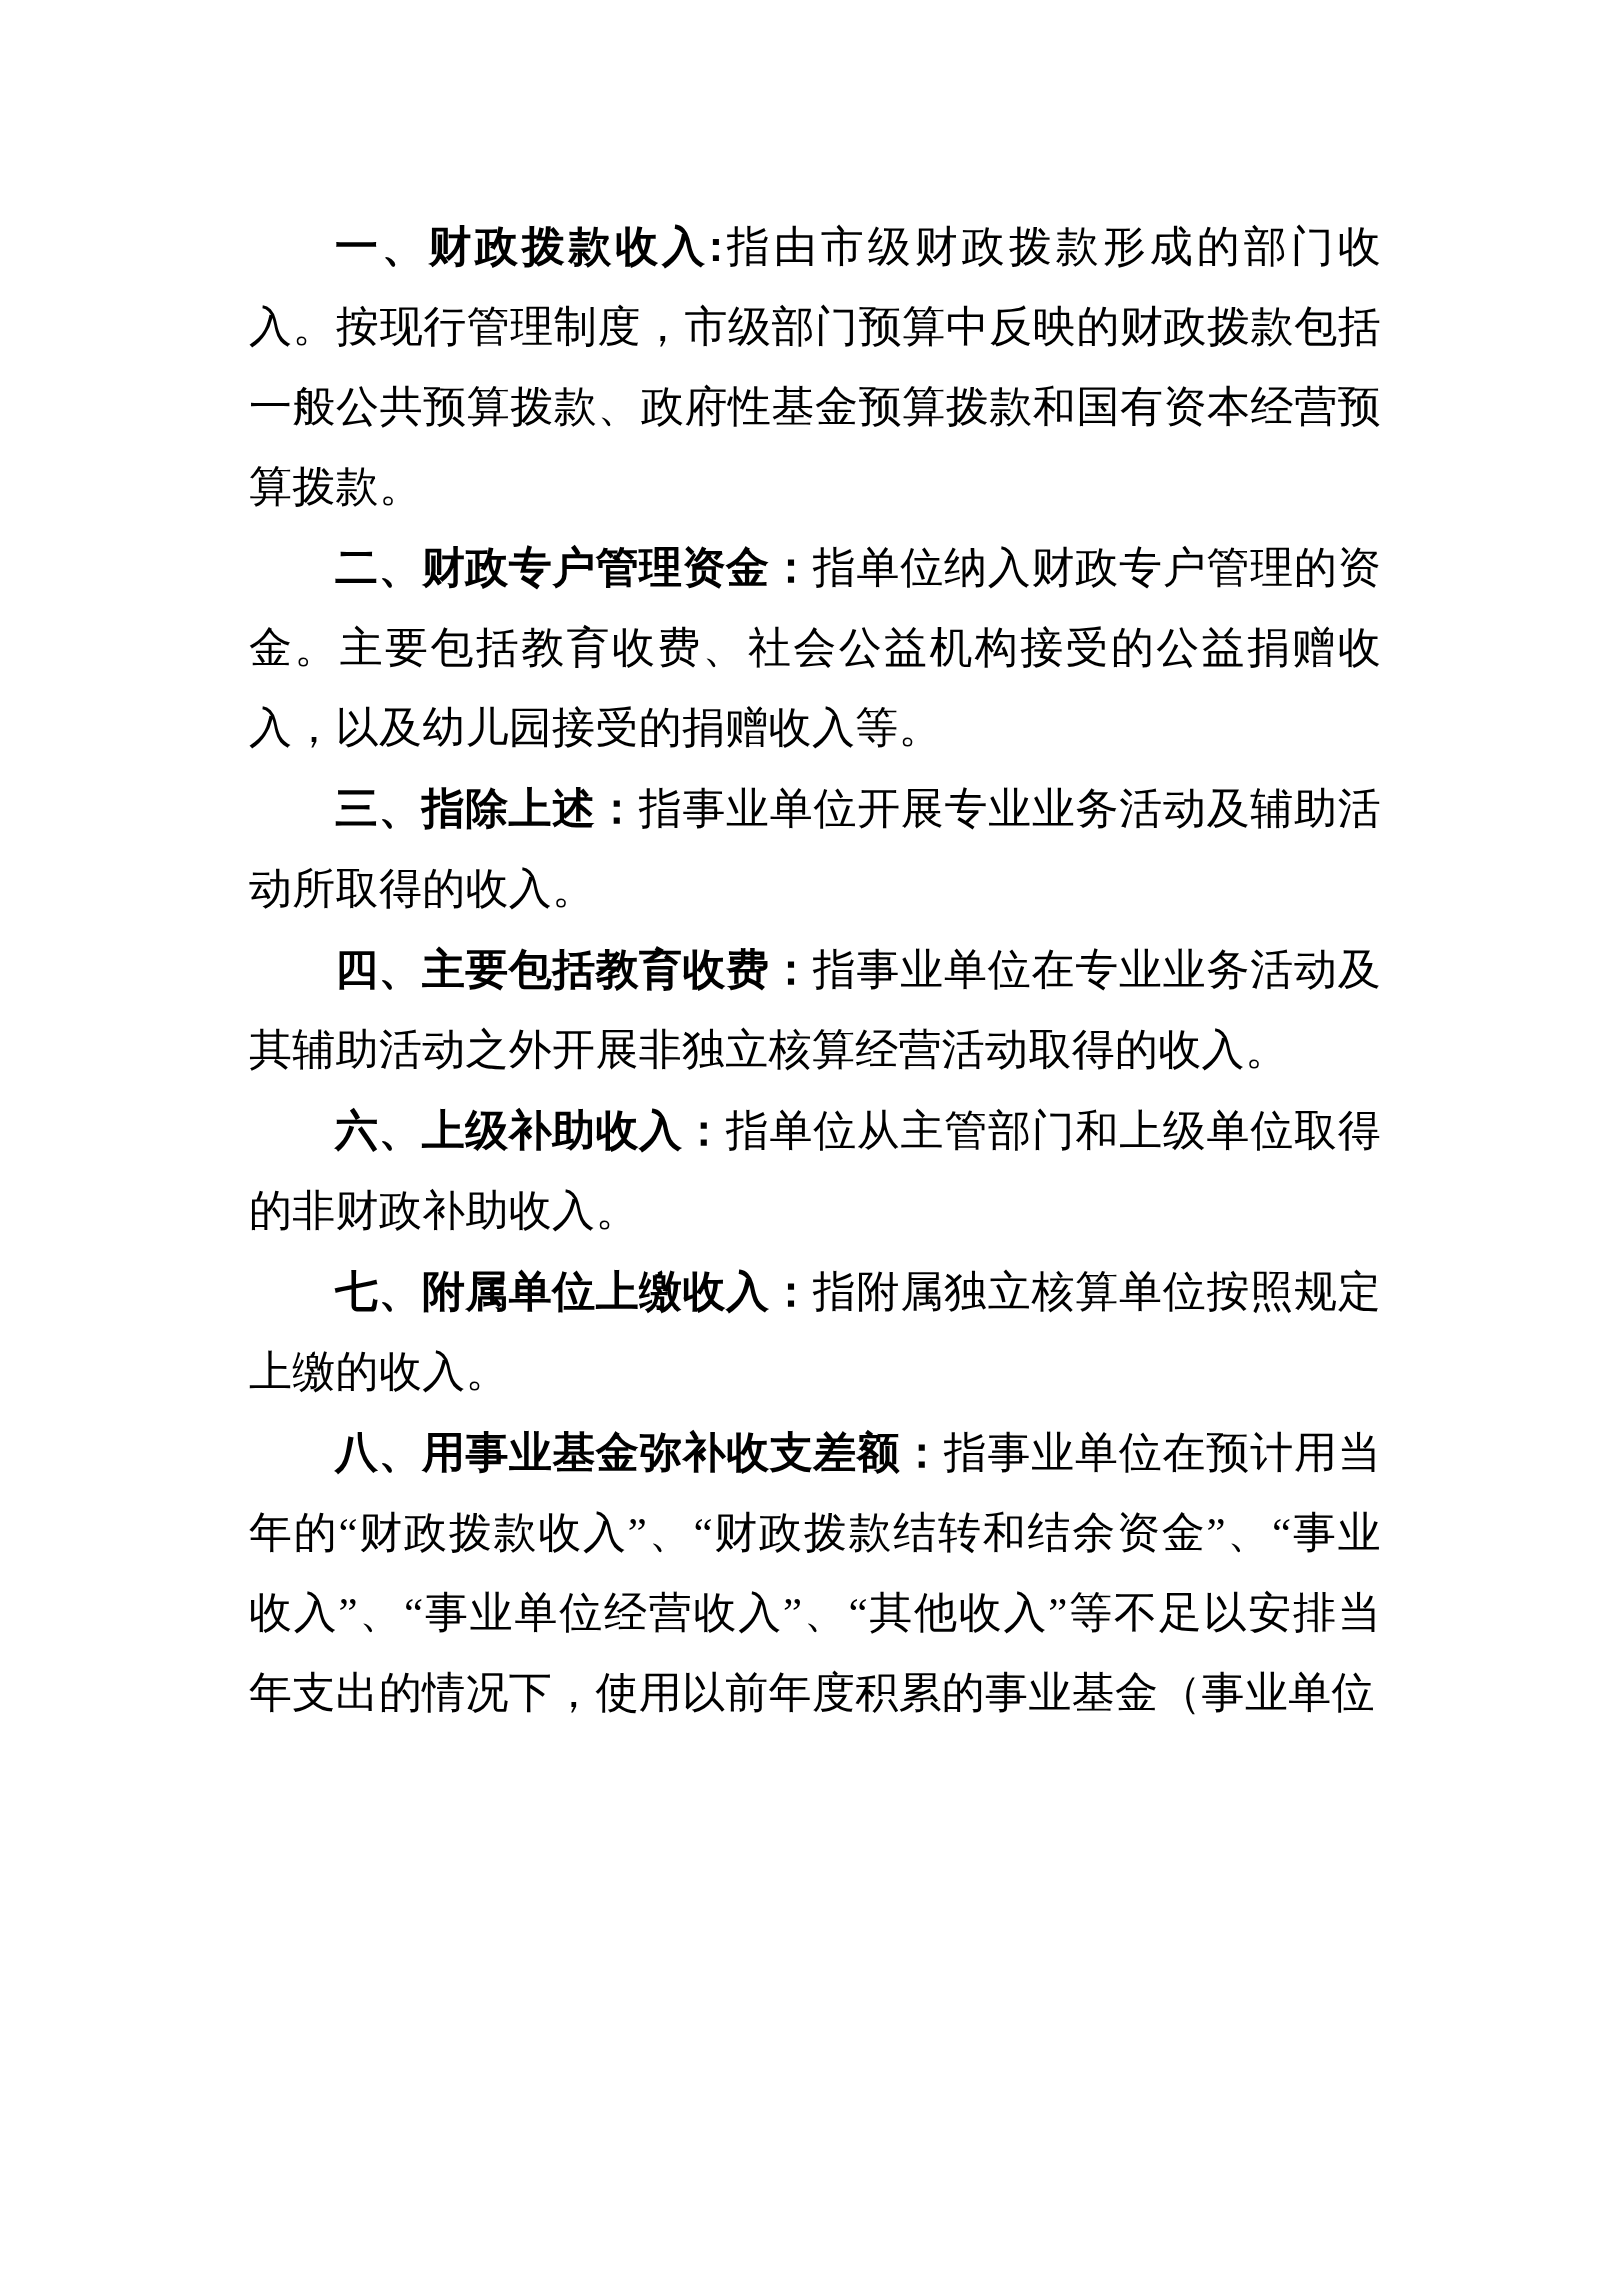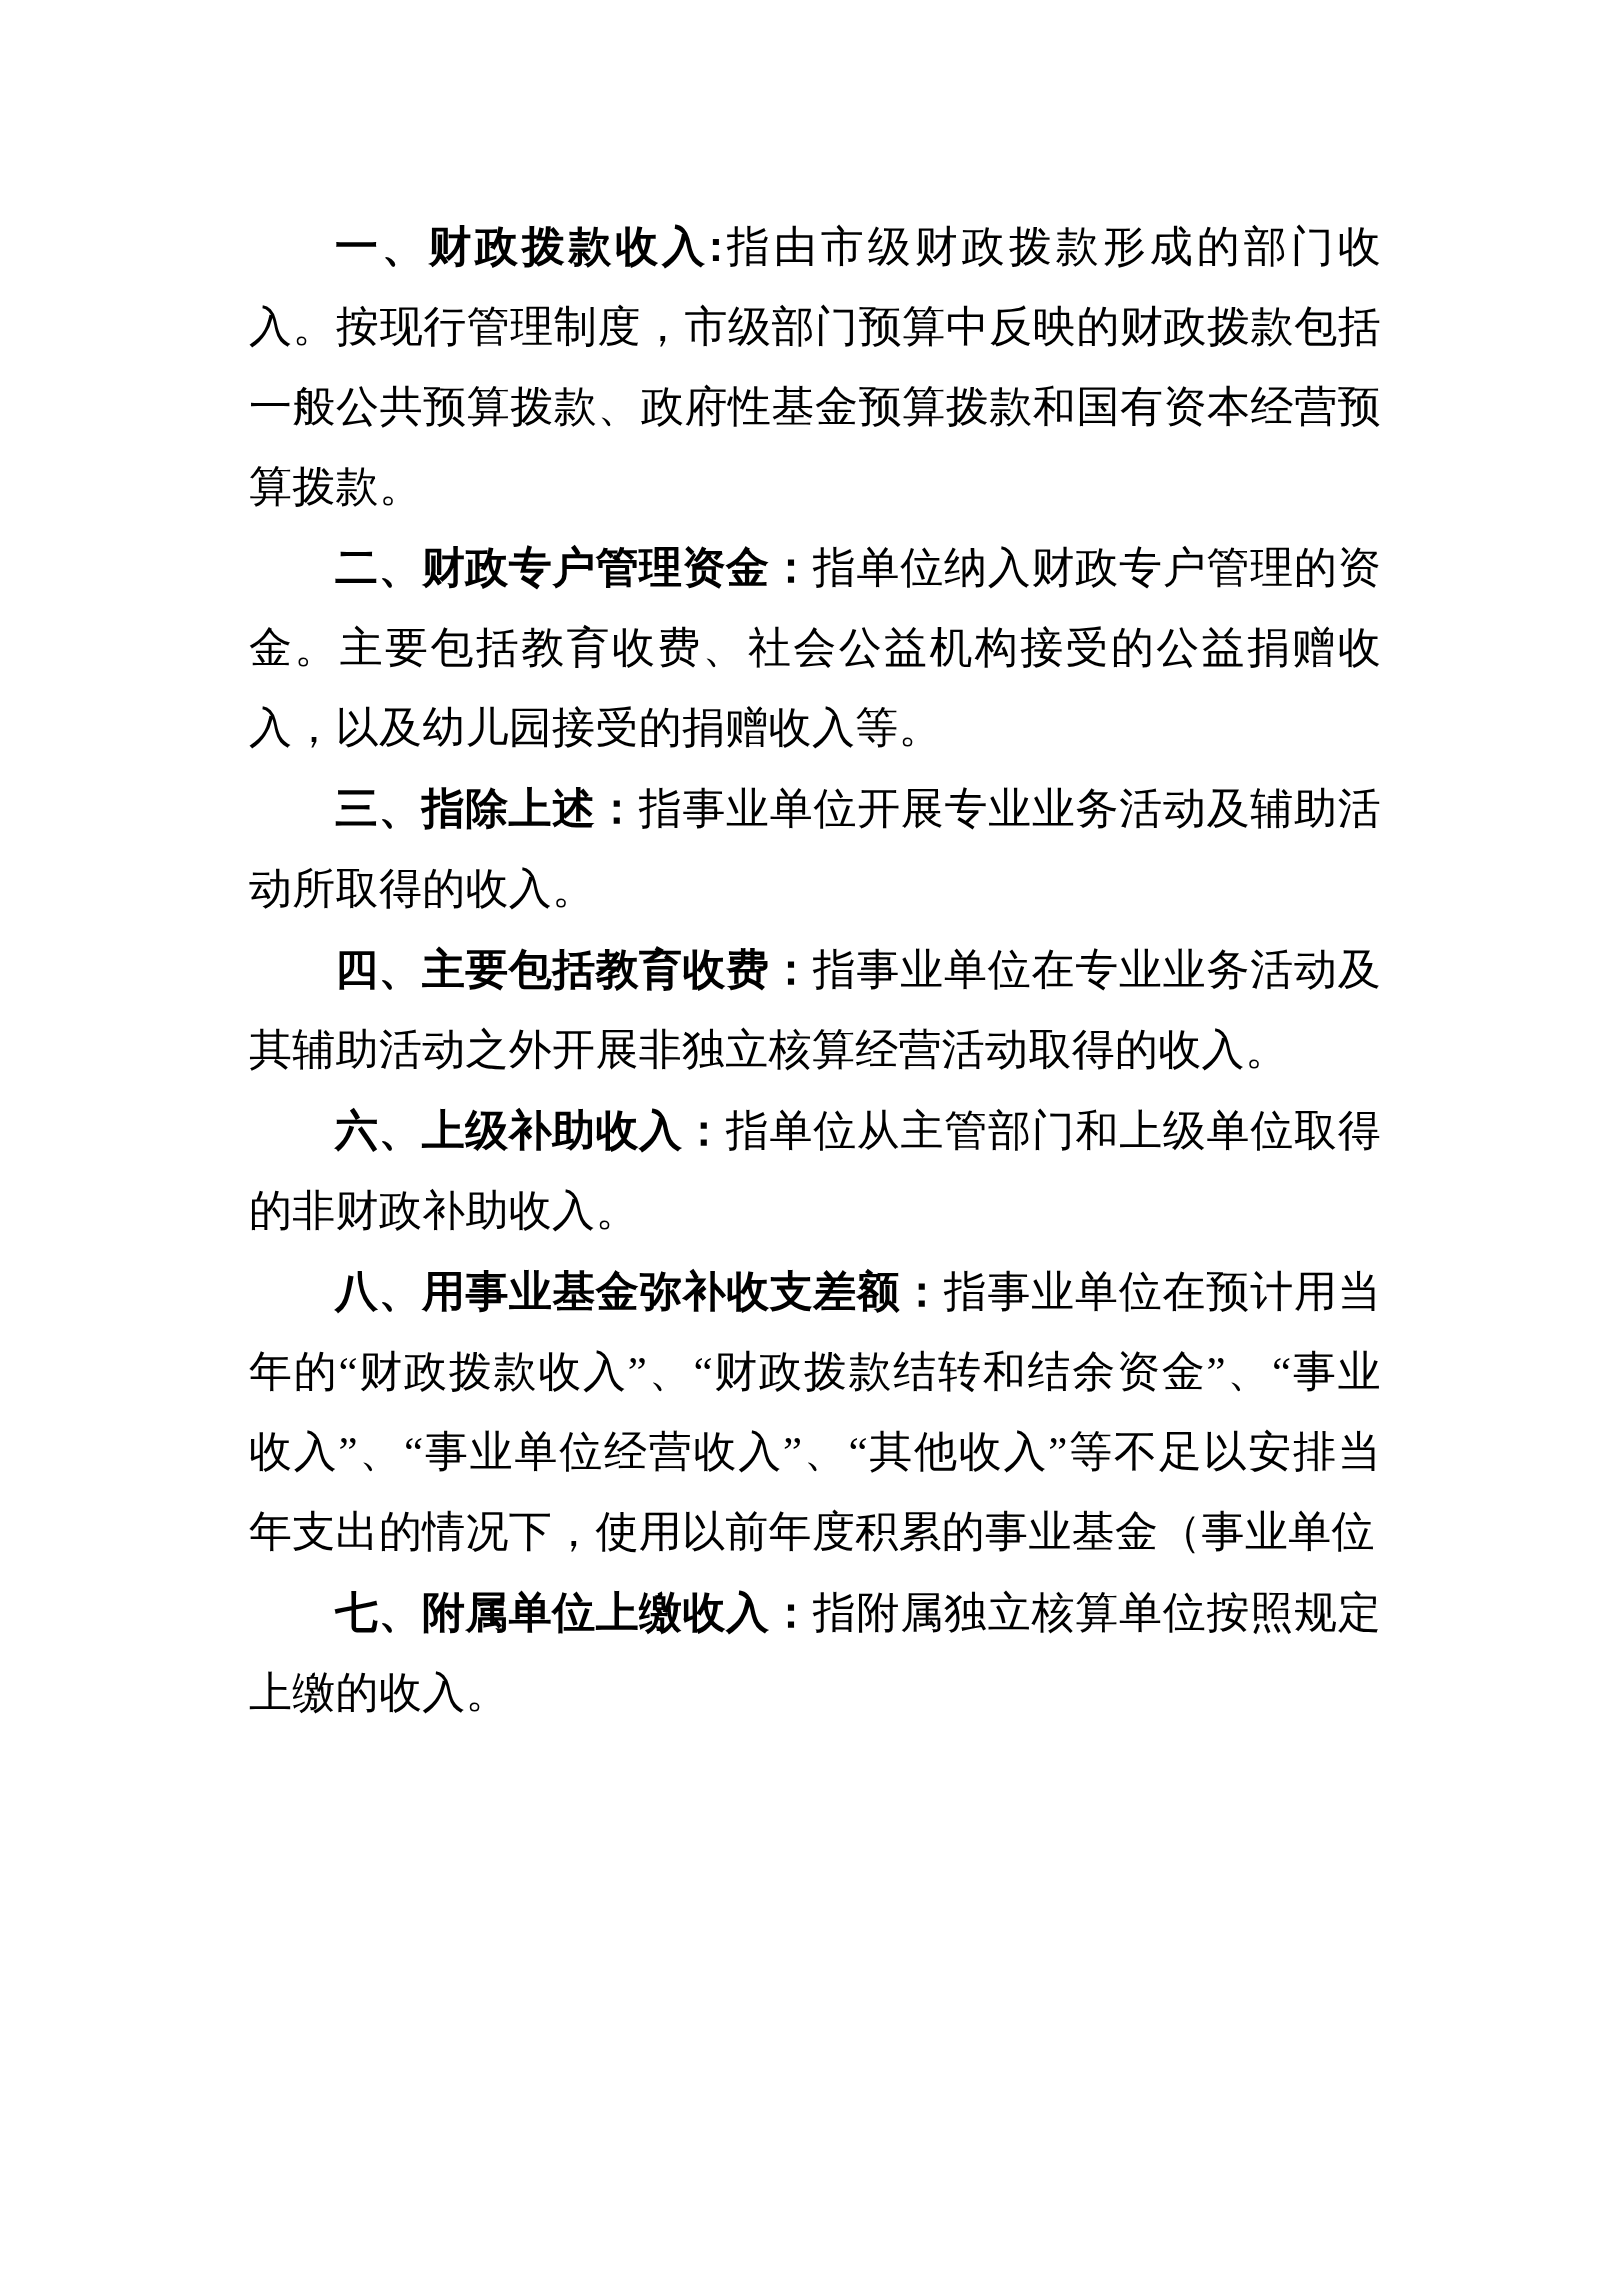--- a/index.html
+++ b/index.html
@@ -59,18 +59,18 @@
 </head>
 <body>
 
 <div class="page">
   <div class="content">
     <p class="para"><span class="head">一、财政拨款收入:</span><span>指由市级财政拨款形成的部门收入。按现行管理制度，市级部门预算中反映的财政拨款包括一般公共预算拨款、政府性基金预算拨款和国有资本经营预算拨款。</span></p>
     <p class="para"><span class="head">二、财政专户管理资金：</span><span>指单位纳入财政专户管理的资金。主要包括教育收费、社会公益机构接受的公益捐赠收入，以及幼儿园接受的捐赠收入等。</span></p>
     <p class="para"><span class="head">三、指除上述：</span><span>指事业单位开展专业业务活动及辅助活动所取得的收入。</span></p>
     <p class="para"><span class="head">四、主要包括教育收费：</span><span>指事业单位在专业业务活动及其辅助活动之外开展非独立核算经营活动取得的收入。</span></p>
     <p class="para"><span class="head">六、上级补助收入：</span><span>指单位从主管部门和上级单位取得的非财政补助收入。</span></p>
+    <p class="para"><span class="head">七、附属单位上缴收入：</span><span>指附属独立核算单位按照规定上缴的收入。</span></p>
     <p class="para"><span class="head">八、用事业基金弥补收支差额：</span><span>指事业单位在预计用当年的“财政拨款收入”、“财政拨款结转和结余资金”、“事业收入”、“事业单位经营收入”、“其他收入”等不足以安排当年支出的情况下，使用以前年度积累的事业基金（事业单位</span></p>
-    <p class="para"><span class="head">七、附属单位上缴收入：</span><span>指附属独立核算单位按照规定上缴的收入。</span></p>
   </div>
   <div class="footer">— 33 —</div>
 </div>
 
 
 </body></html>

